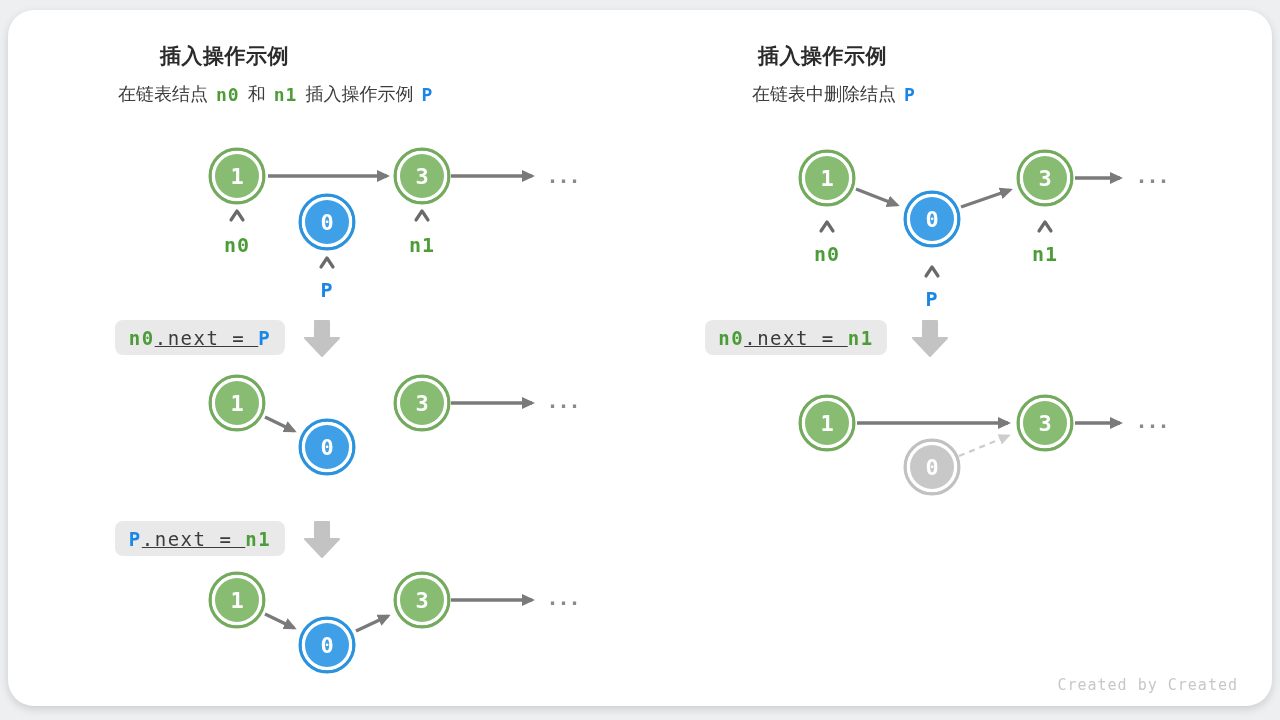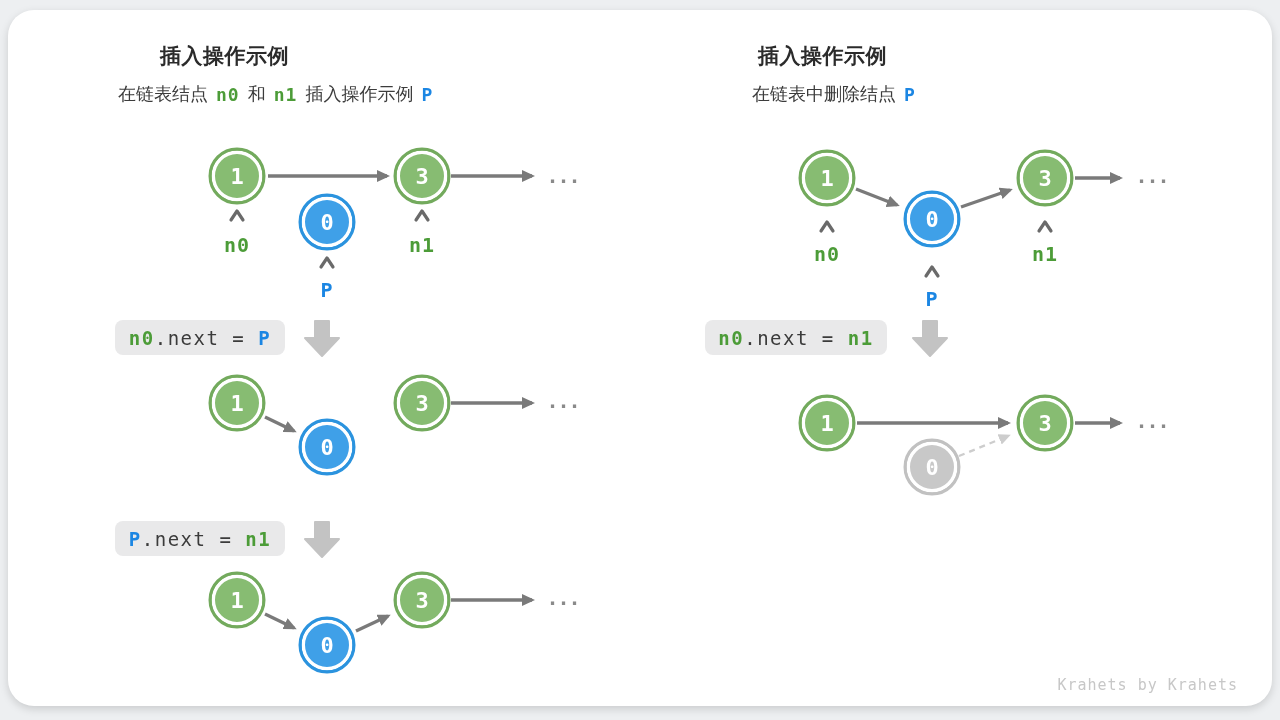--- a/index.html
+++ b/index.html
@@ -24,21 +24,21 @@
           font-weight:bold;font-size:20px;letter-spacing:1px;}
   .plabel.g{color:#4c9c38}.plabel.b{color:#1b86e3}
   .dots{position:absolute;transform:translate(-50%,-58%);font-family:"DejaVu Sans Mono","Liberation Mono",monospace;
         font-weight:bold;font-size:20px;letter-spacing:-1px;color:#8a8a8a;}
   .codebox{position:absolute;height:35px;background:#e9e9ea;border-radius:8px;display:flex;
            align-items:center;justify-content:center;
            font-family:"DejaVu Sans Mono","Liberation Mono",monospace;font-size:19px;
            letter-spacing:1.5px;color:#3b3b3b;}
   .codebox .t{white-space:pre;font-weight:bold;}
   .codebox .t.g{color:#4c9c38}.codebox .t.b{color:#1b86e3}
-  .codebox .op{white-space:pre;}
+  .codebox .op{white-space:pre;text-decoration:underline;}
   .watermark{position:absolute;right:42px;top:676px;font-family:"DejaVu Sans Mono","Liberation Mono",monospace;
              font-size:15px;color:#c7c7c7;letter-spacing:1px;}
 </style>
 </head>
 <body>
 
 <div class="stage">
   <div class="card"></div>
 
   <svg class="overlay" width="1280" height="720" viewBox="0 0 1280 720">
@@ -177,14 +177,14 @@
       <span>1</span>
     </div>
   <div class="node g" style="left:1045px;top:423px">
       <span>3</span>
     </div>
   <div class="node gr" style="left:932px;top:467px">
       <span>0</span>
     </div>
   <div class="dots" style="left:1152px;top:423px">...</div>
 
-  <div class="watermark">Krahets by Krahets</div>
+  <div class="watermark">Created by Created</div>
 </div>
 
 </body></html>

